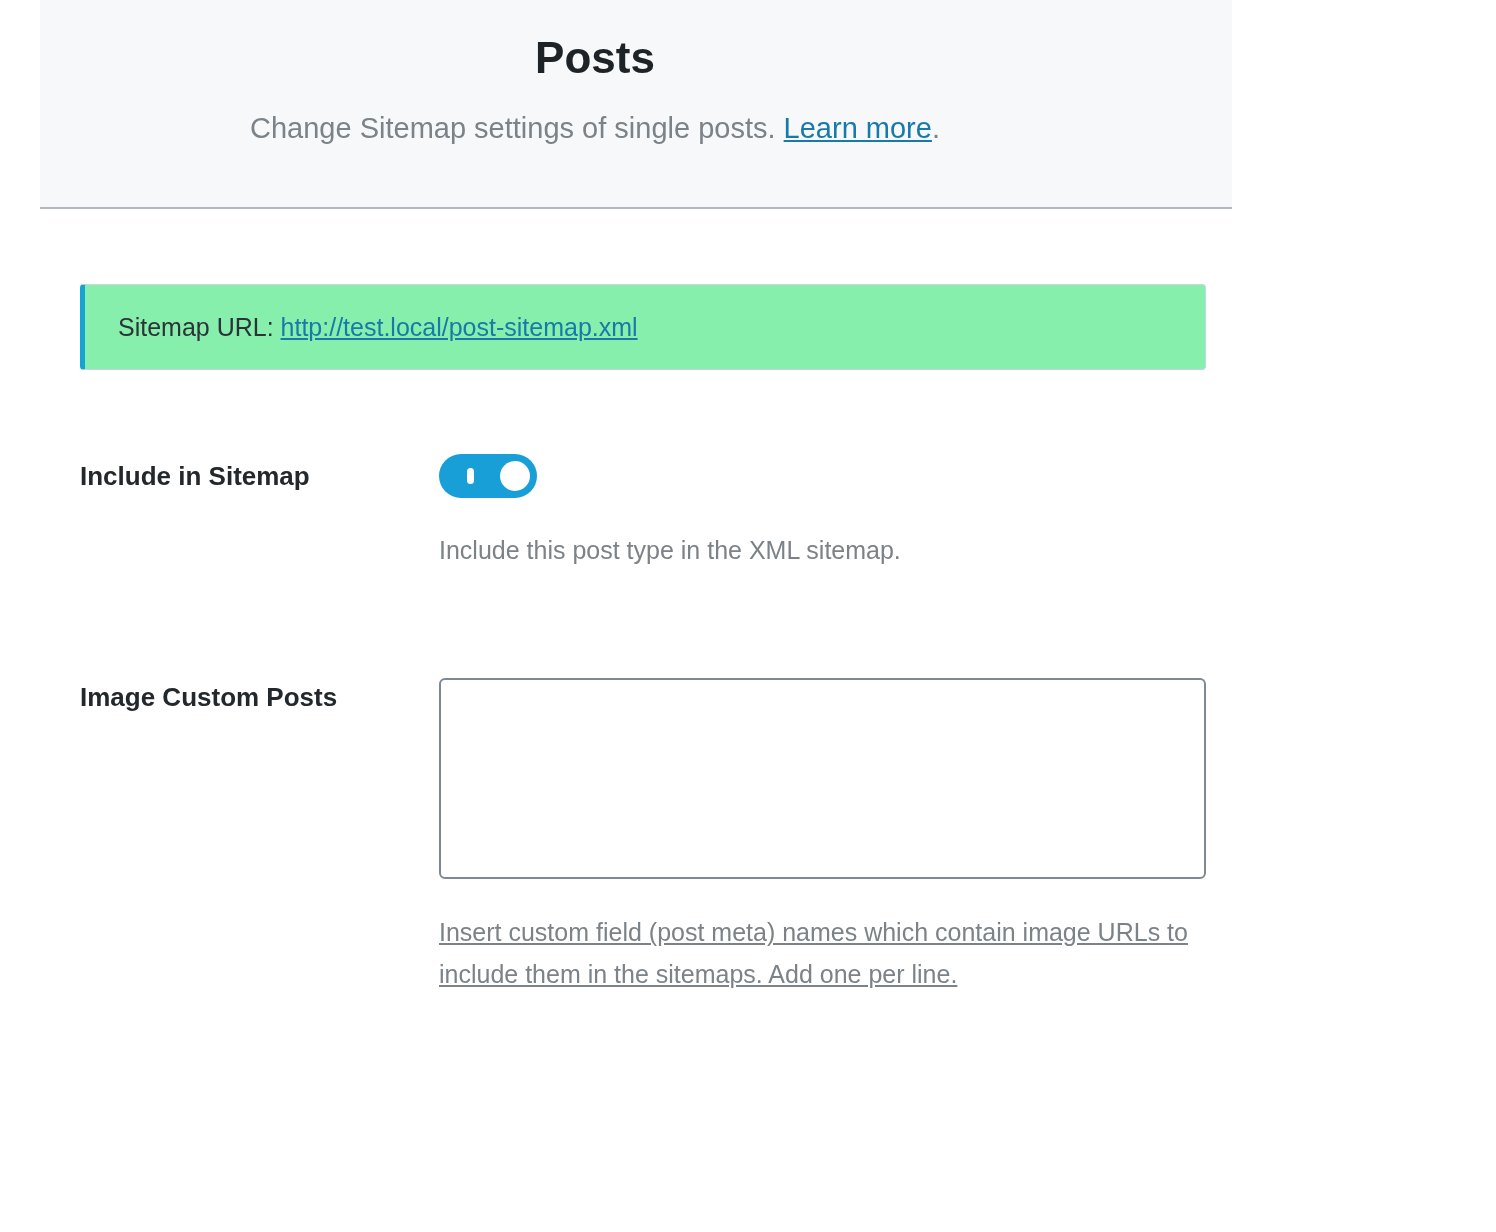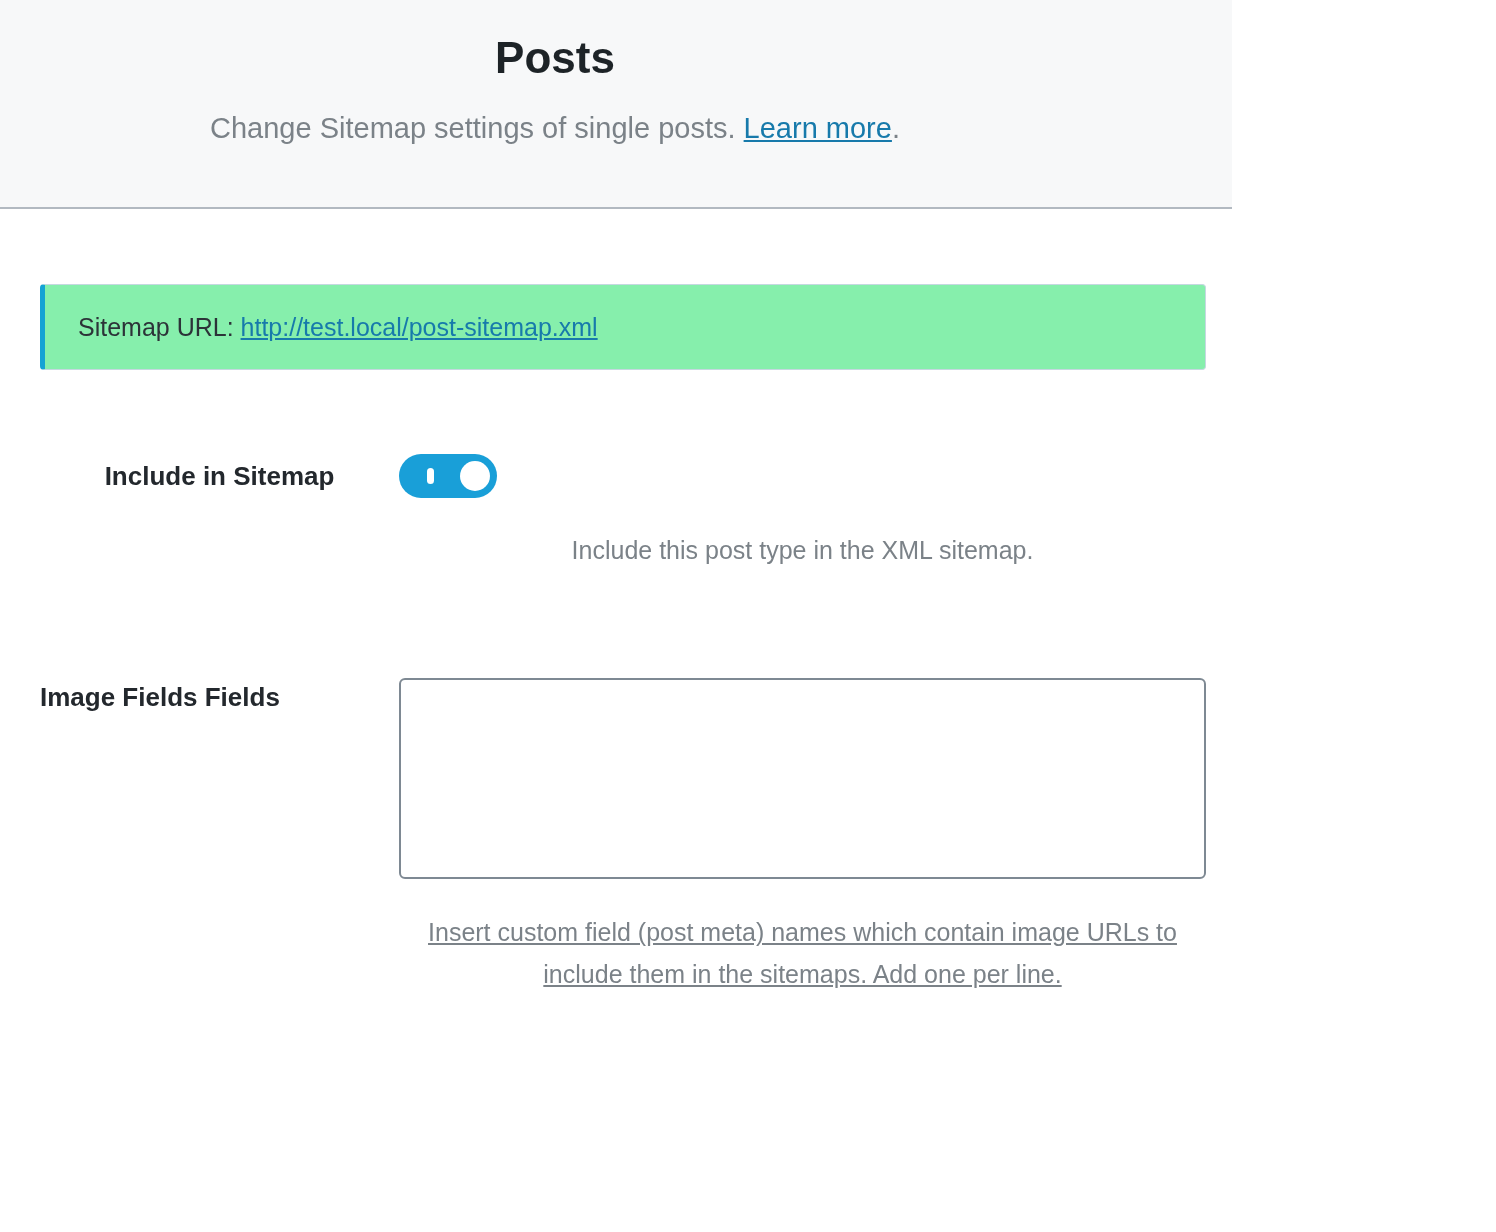--- a/index.html
+++ b/index.html
@@ -2,21 +2,21 @@
 <html><head>
 <meta charset="utf-8">
 <style>
   * { box-sizing: border-box; margin: 0; padding: 0; }
   html, body {
     width: 1496px;
     background: #ffffff;
     font-family: "Liberation Sans", sans-serif;
     color: #23282d;
   }
-  .page { width: 1232px; min-height: 1232px; background: #ffffff; }
+  .page { width: 1232px; min-height: 1232px; background: #ffffff; padding-left: 40px; }
 
   
   .header {
     background: #f7f8f9;
     border-bottom: 2px solid #b2b9c1;
     padding: 34px 0 58px 0;
   }
   .header-inner {
     width: 1110px;
     text-align: center;
@@ -59,29 +59,28 @@
   }
   .field-row.row-1 { margin-top: 84px; }
   .field-row.row-2 { margin-top: 112px; }
   .field-label {
     width: 359px;
     flex: 0 0 359px;
     font-size: 26px;
     font-weight: bold;
     color: #23282d;
   }
-  .row-1 .field-label { line-height: 44px; text-align: center; }
+  .row-1 .field-label { line-height: 44px; }
   .row-2 .field-label { line-height: 1.2; padding-top: 4px; }
   .field-control { flex: 1 1 auto; min-width: 0; }
 
   .field-desc {
     font-size: 25px;
     color: #7b8288;
     line-height: 42px;
-    text-align: center;
   }
   .row-1 .field-desc { margin-top: 32px; line-height: 1.3; }
   .row-2 .field-desc { margin-top: 32px; text-decoration: underline; }
 
   
   .toggle {
     position: relative;
     width: 98px;
     height: 44px;
     border-radius: 22px;
@@ -147,21 +146,21 @@
       <div class="field-control">
         <div class="toggle" role="switch" aria-checked="true">
           <span class="toggle-bar"></span>
           <span class="toggle-knob"></span>
         </div>
         <p class="field-desc">Include this post type in the XML sitemap.</p>
       </div>
     </div>
 
     <div class="field-row row-2">
-      <div class="field-label">Image Fields Fields</div>
+      <div class="field-label">Image Custom Posts</div>
       <div class="field-control">
         <textarea class="textarea" aria-label="Image Custom Fields" style=""></textarea>
         <p class="field-desc">Insert custom field (post meta) names which contain image URLs to include them in the sitemaps. Add one per line.</p>
       </div>
     </div>
 
   </main>
 </div>
 
 </body></html>

